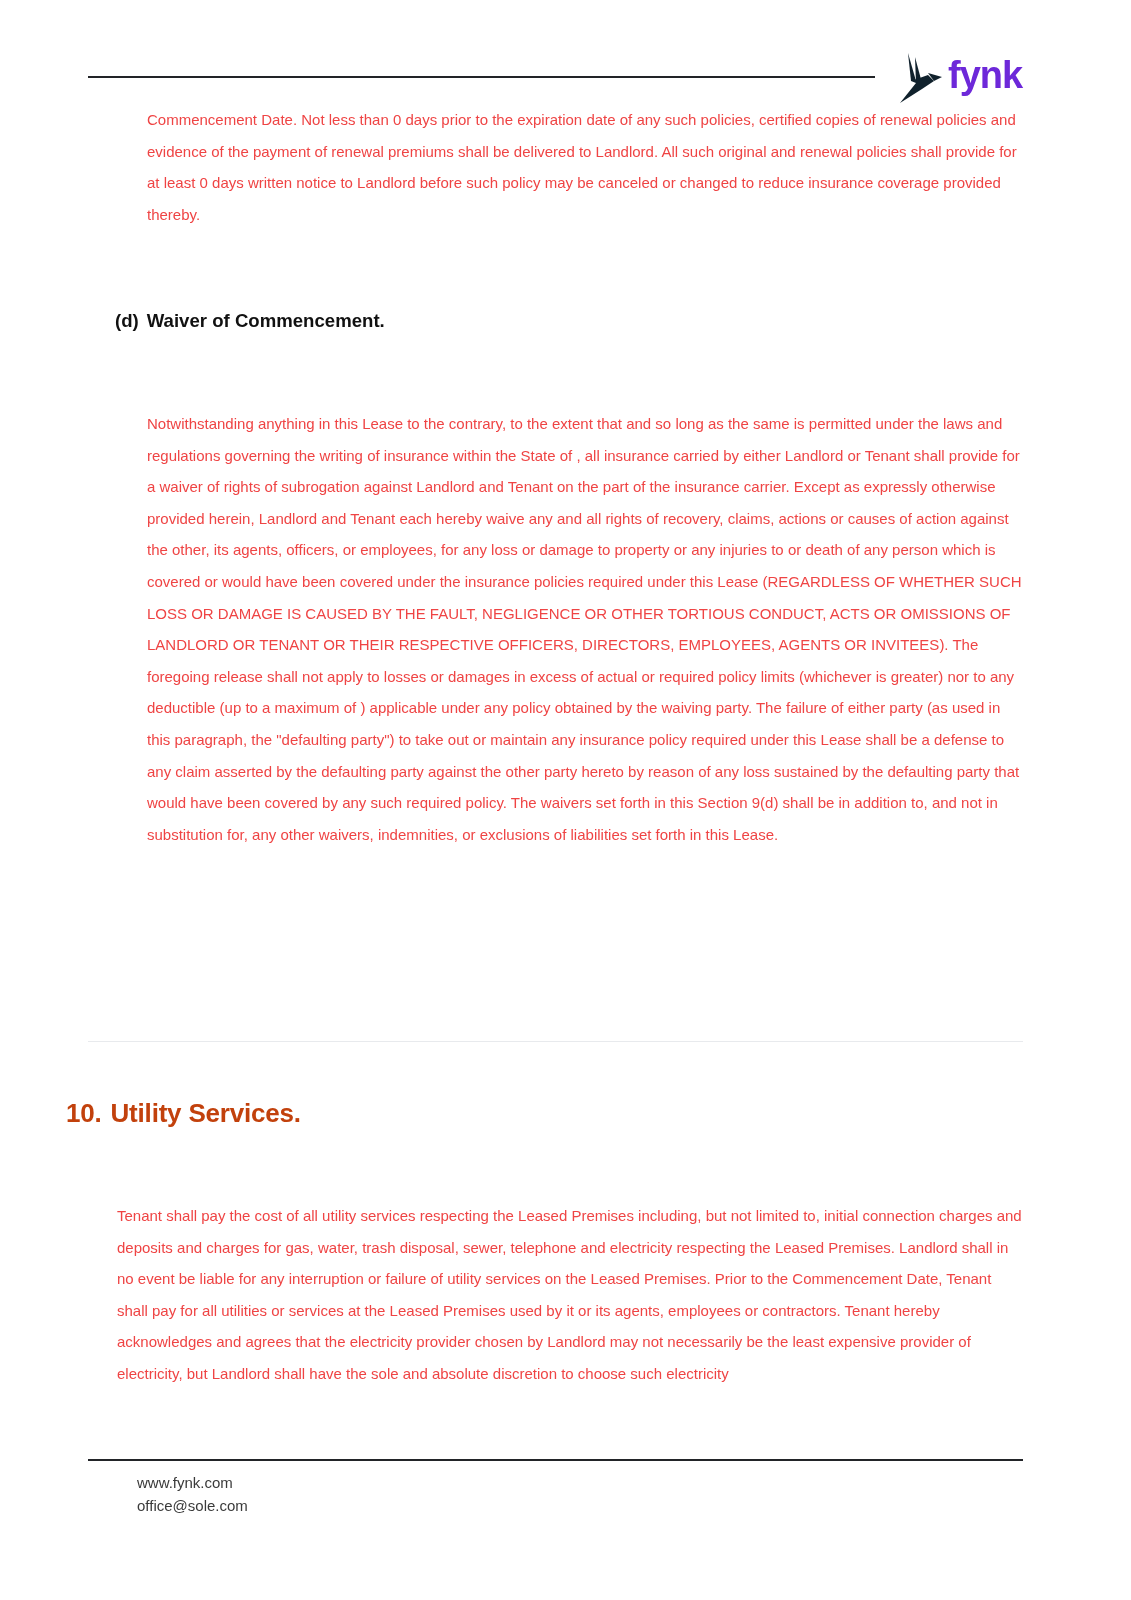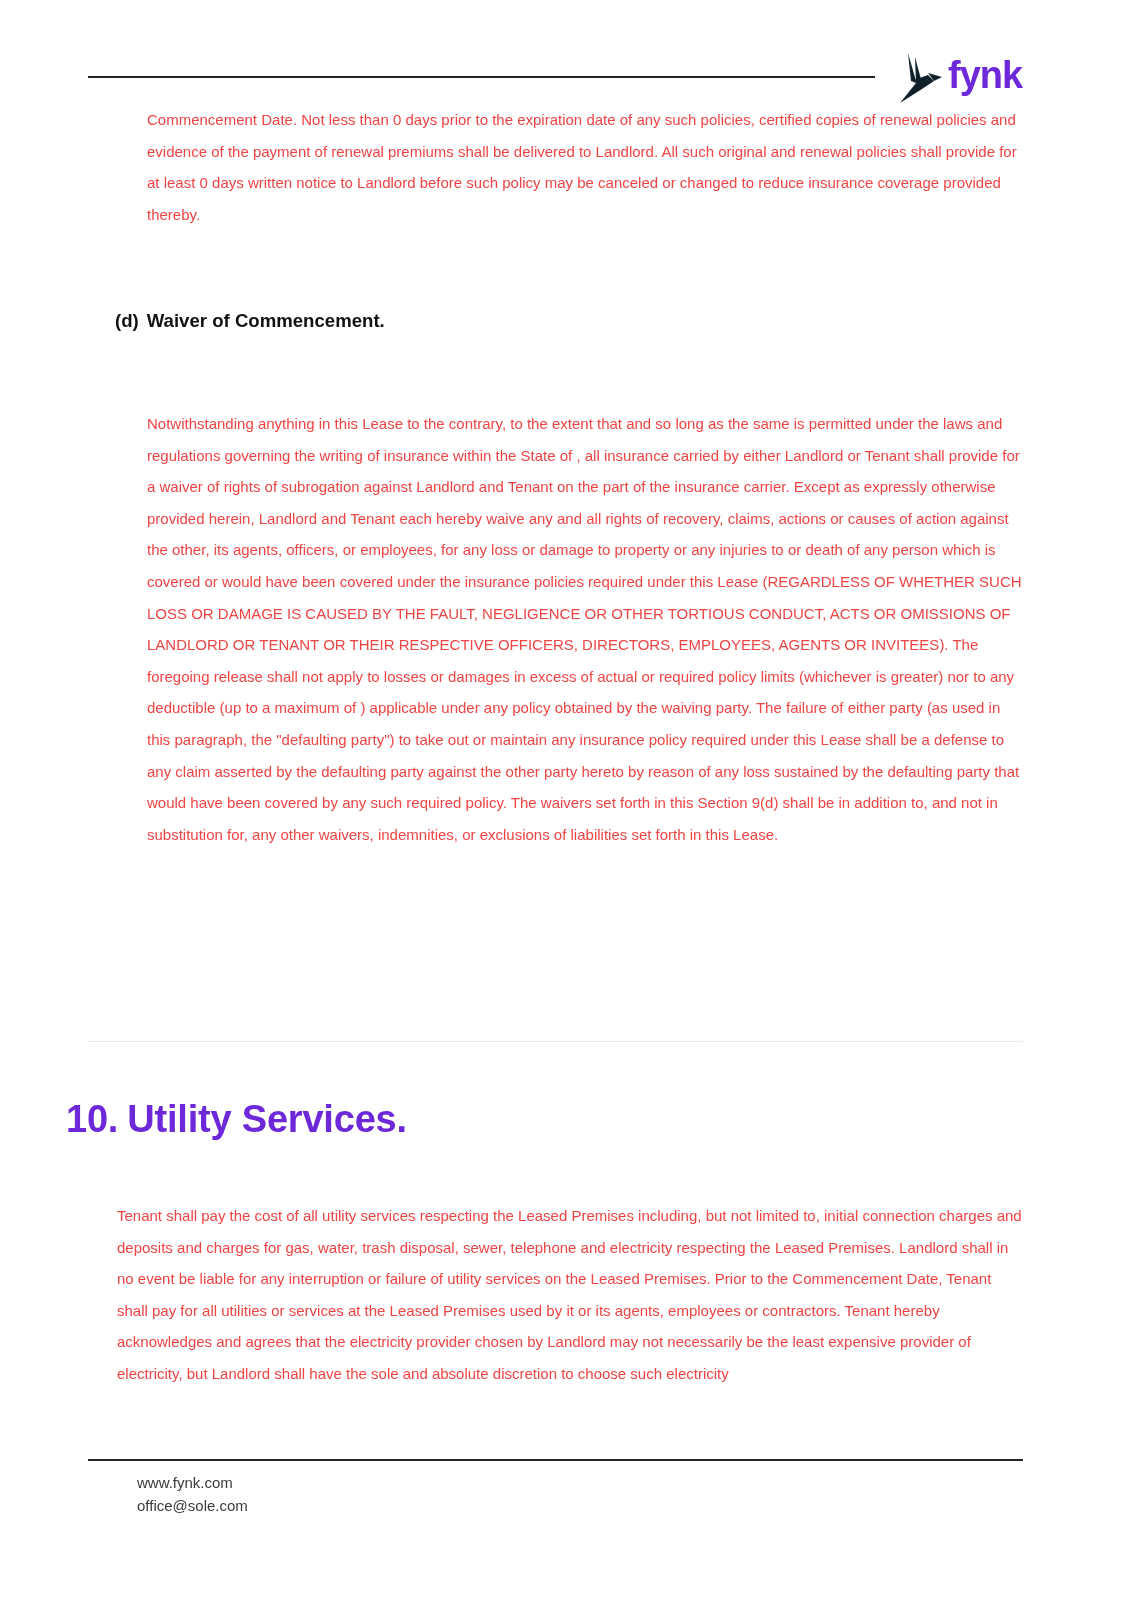--- a/index.html
+++ b/index.html
@@ -66,23 +66,23 @@
       left: 88px;
       top: 1041px;
       width: 935px;
       height: 1px;
       background: #e8eaed;
     }
     .section-heading {
       position: absolute;
       left: 66px;
       top: 1098px;
-      font-size: 38px;
+      font-size: 26px;
       font-weight: 700;
-      color: #6d28d9;
+      color: #c2410c;
       display: flex;
       gap: 9px;
       letter-spacing: -0.2px;
     }
     .footer-rule {
       position: absolute;
       left: 88px;
       top: 1459px;
       width: 935px;
       height: 2px;

